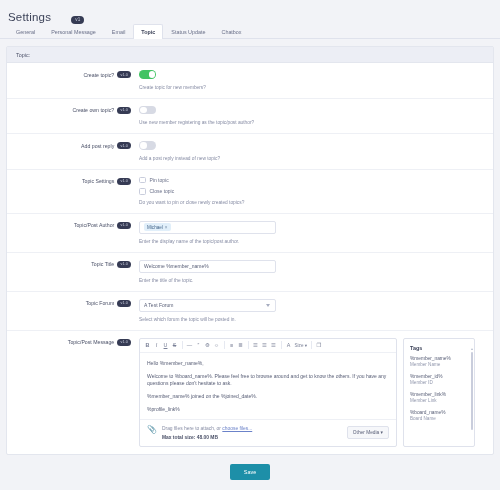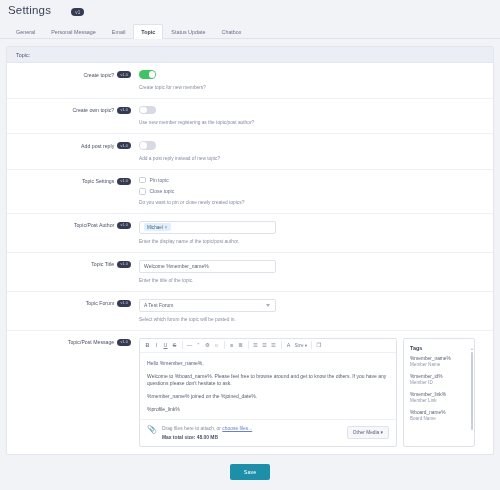--- a/index.html
+++ b/index.html
@@ -10,21 +10,21 @@
     font-family:"Liberation Sans", sans-serif;
     font-size:5.2px;
     color:#4b5168;
     overflow:hidden;
   }
   .page { width:500px; height:490px; position:relative; }
 
   
   .app-header {
     height:24px; padding:4px 8px 0 8px;
-    display:flex; align-items:flex-start; gap:20px;
+    display:flex; align-items:flex-end; gap:20px;
   }
   .app-title {
     font-size:11.5px; color:#3d4359; font-weight:400; letter-spacing:.2px;
     line-height:13px;
   }
   .hdr-badge {
     background:#363b54; color:#c9cddd; border-radius:6px;
     font-size:4.6px; padding:1.6px 4px 1.6px 4px; line-height:5px;
     margin-top:4px; letter-spacing:.2px; white-space:nowrap;
   }

